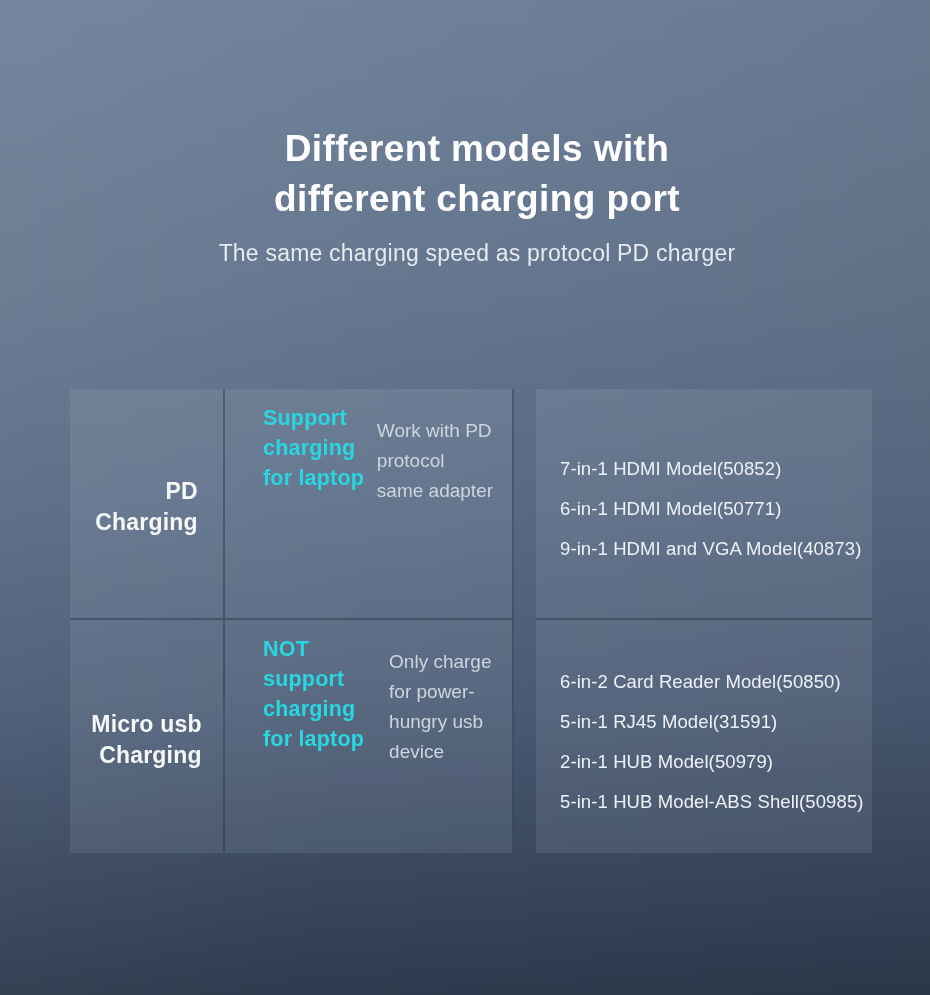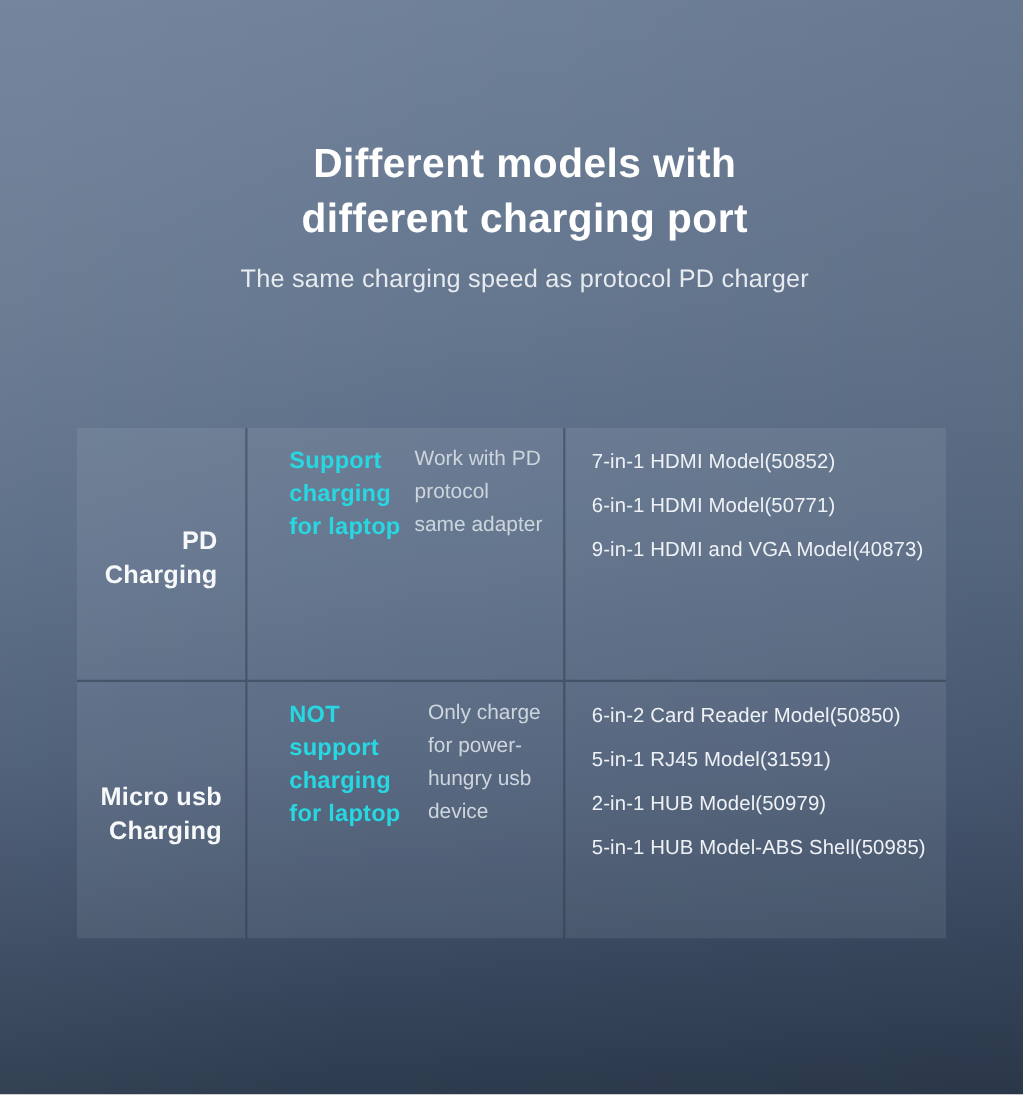--- a/index.html
+++ b/index.html
@@ -43,25 +43,26 @@
     color:#f6f8fa;font-size:23px;line-height:31px;font-weight:700;letter-spacing:0.2px;
   }
   .cell-support{
     display:flex;flex-direction:row;
     padding:14px 18px 0 38px;
   }
   .support-heading{
     color:var(--cyan);font-size:21.5px;line-height:30px;font-weight:700;letter-spacing:0.2px;
   }
   .support-note{
-    color:#cdd5dd;font-size:19px;line-height:30px;font-weight:400;
+    margin-top:13px;color:#cdd5dd;font-size:19px;line-height:30px;font-weight:400;
   }
   .cell-models{
-    display:flex;flex-direction:column;
+    display:flex;flex-direction:column;justify-content:center;
     padding:10px 8px 0 24px;
+    margin-left:22px;
   }
   .model-item{
     color:#eef1f5;font-size:18.5px;line-height:40px;font-weight:400;letter-spacing:0.1px;
     white-space:nowrap;
   }
 </style>
 </head>
 <body>
 
 <div class="stage">

